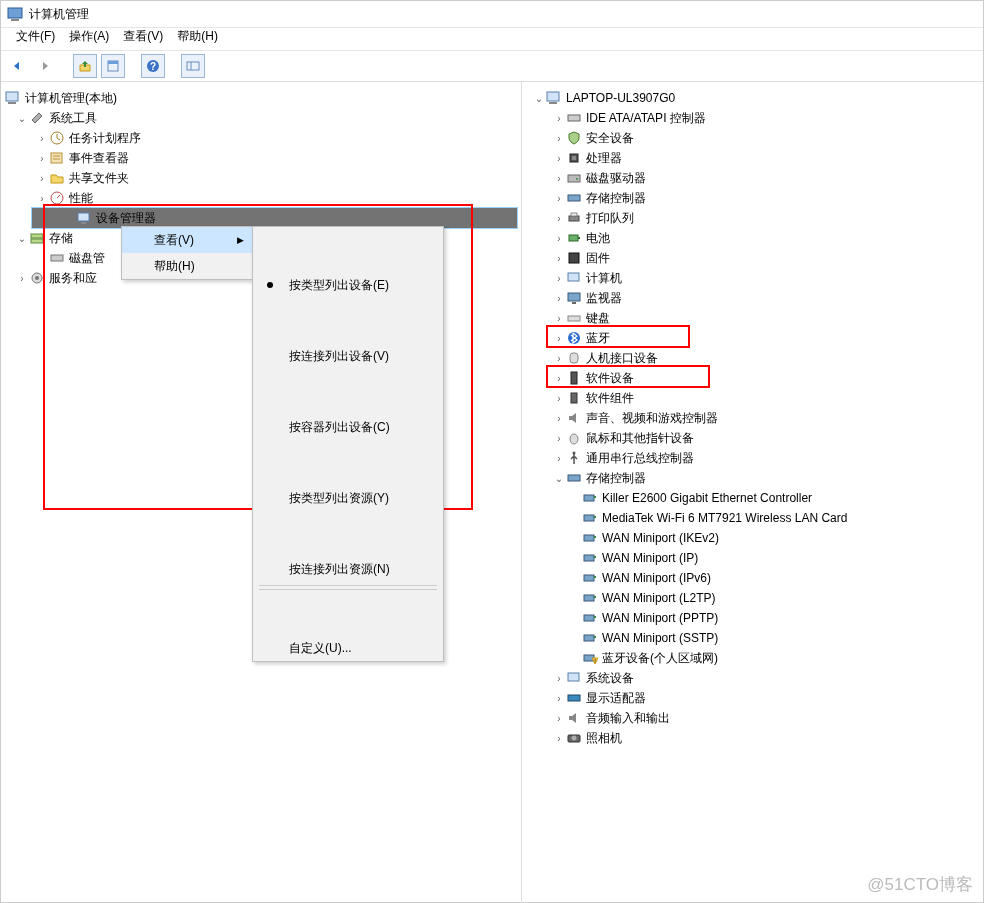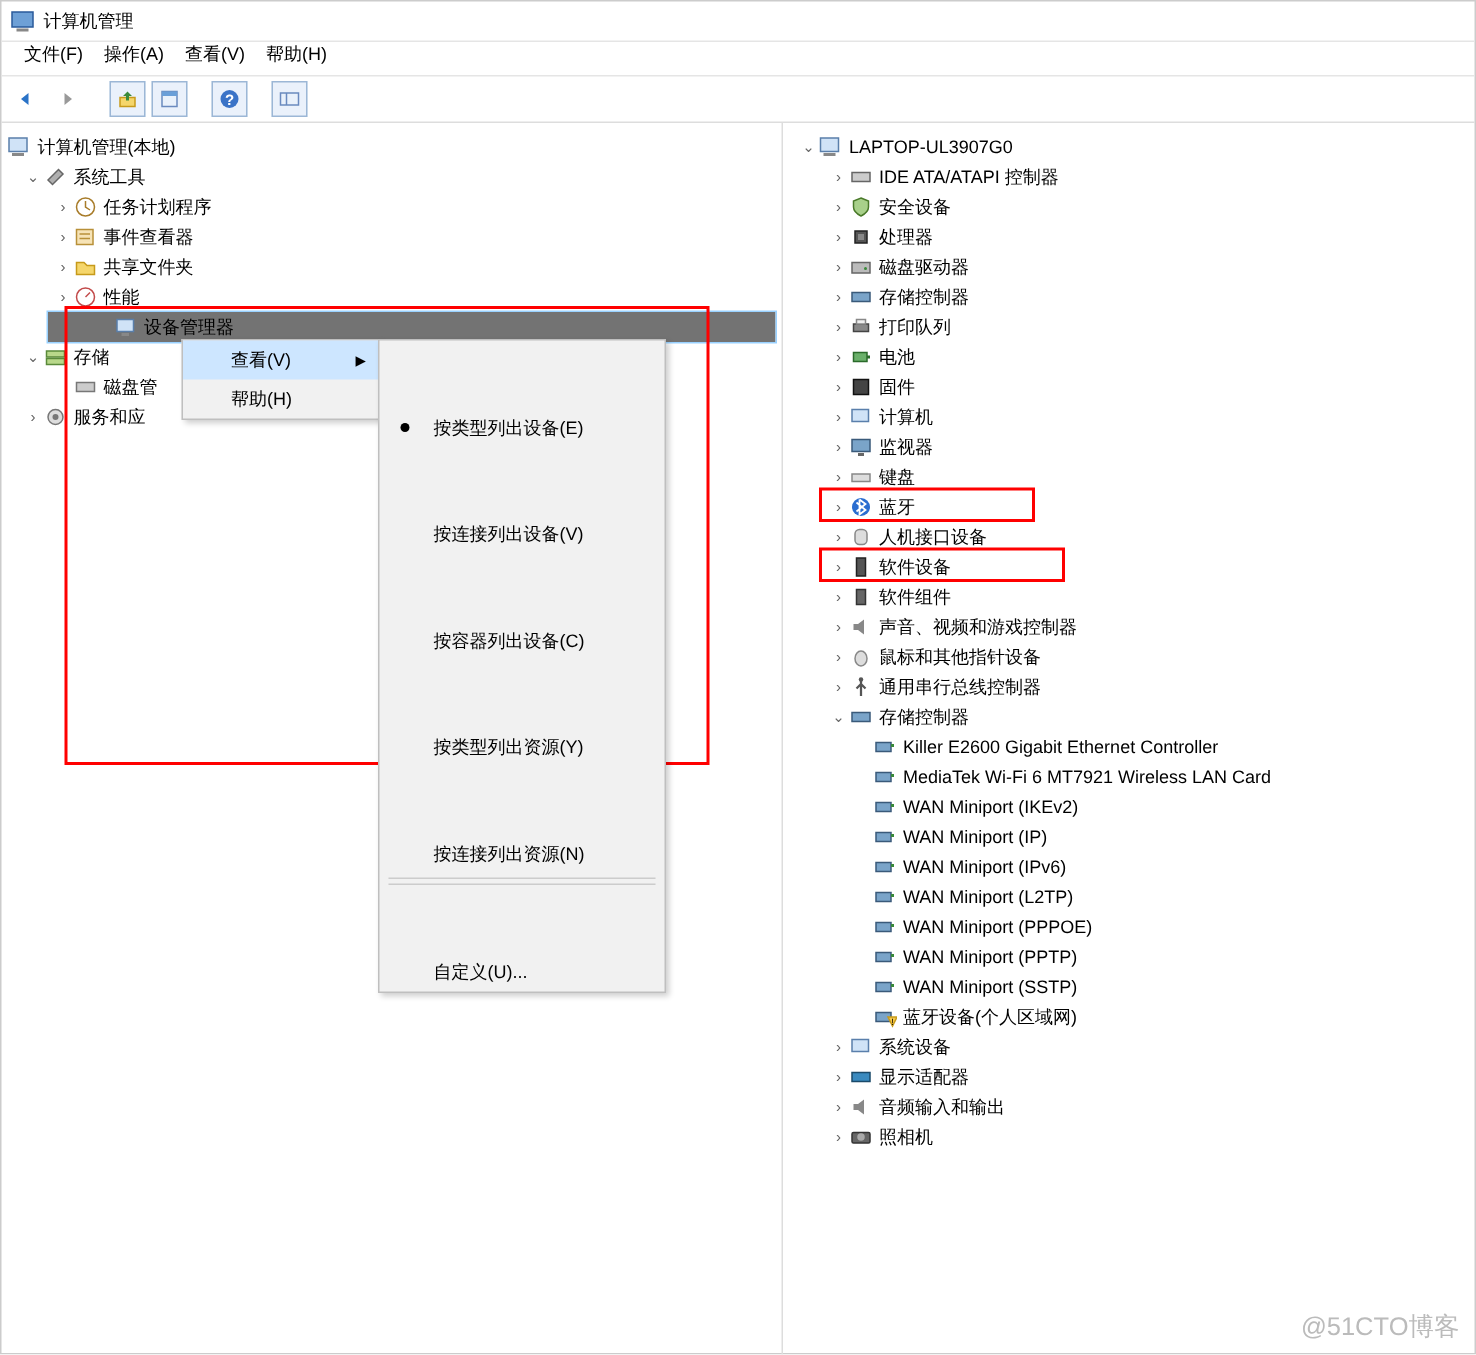--- a/index.html
+++ b/index.html
@@ -474,29 +474,20 @@
             </span>
             <span>WAN Miniport (L2TP)</span>
           </div>
         <div class="node" style="padding-left:56px">
             <span class="ic">
               <svg width="16" height="16">
                 <rect x="2" y="5" width="10" height="6" fill="#7aa4c9" stroke="#3a5a7a"></rect>
                 <rect x="12" y="6" width="2" height="2" fill="#3a8a3a"></rect>
               </svg>
             </span>
-            <span>WAN Miniport (PPPOE)</span>
-          </div>
-        <div class="node" style="padding-left:56px">
-            <span class="ic">
-              <svg width="16" height="16">
-                <rect x="2" y="5" width="10" height="6" fill="#7aa4c9" stroke="#3a5a7a"></rect>
-                <rect x="12" y="6" width="2" height="2" fill="#3a8a3a"></rect>
-              </svg>
-            </span>
             <span>WAN Miniport (PPTP)</span>
           </div>
         <div class="node" style="padding-left:56px">
             <span class="ic">
               <svg width="16" height="16">
                 <rect x="2" y="5" width="10" height="6" fill="#7aa4c9" stroke="#3a5a7a"></rect>
                 <rect x="12" y="6" width="2" height="2" fill="#3a8a3a"></rect>
               </svg>
             </span>
             <span>WAN Miniport (SSTP)</span>

